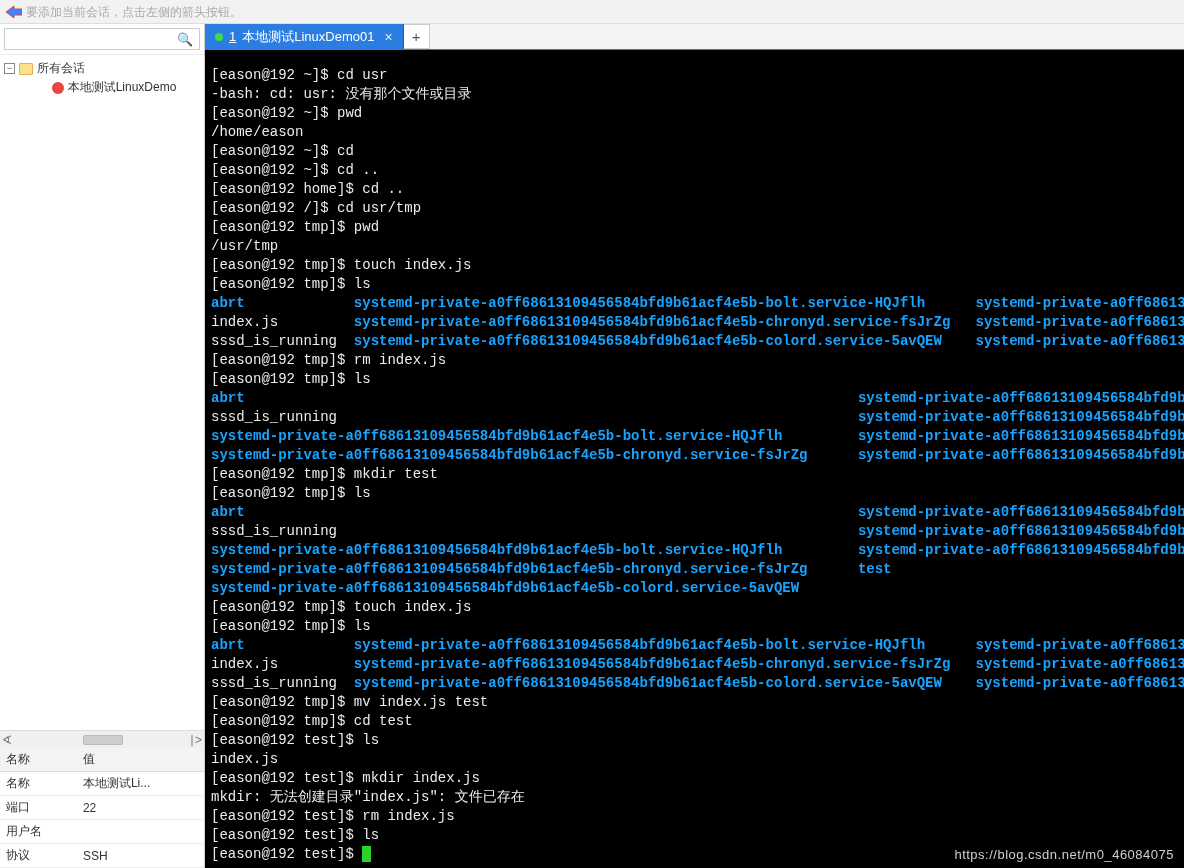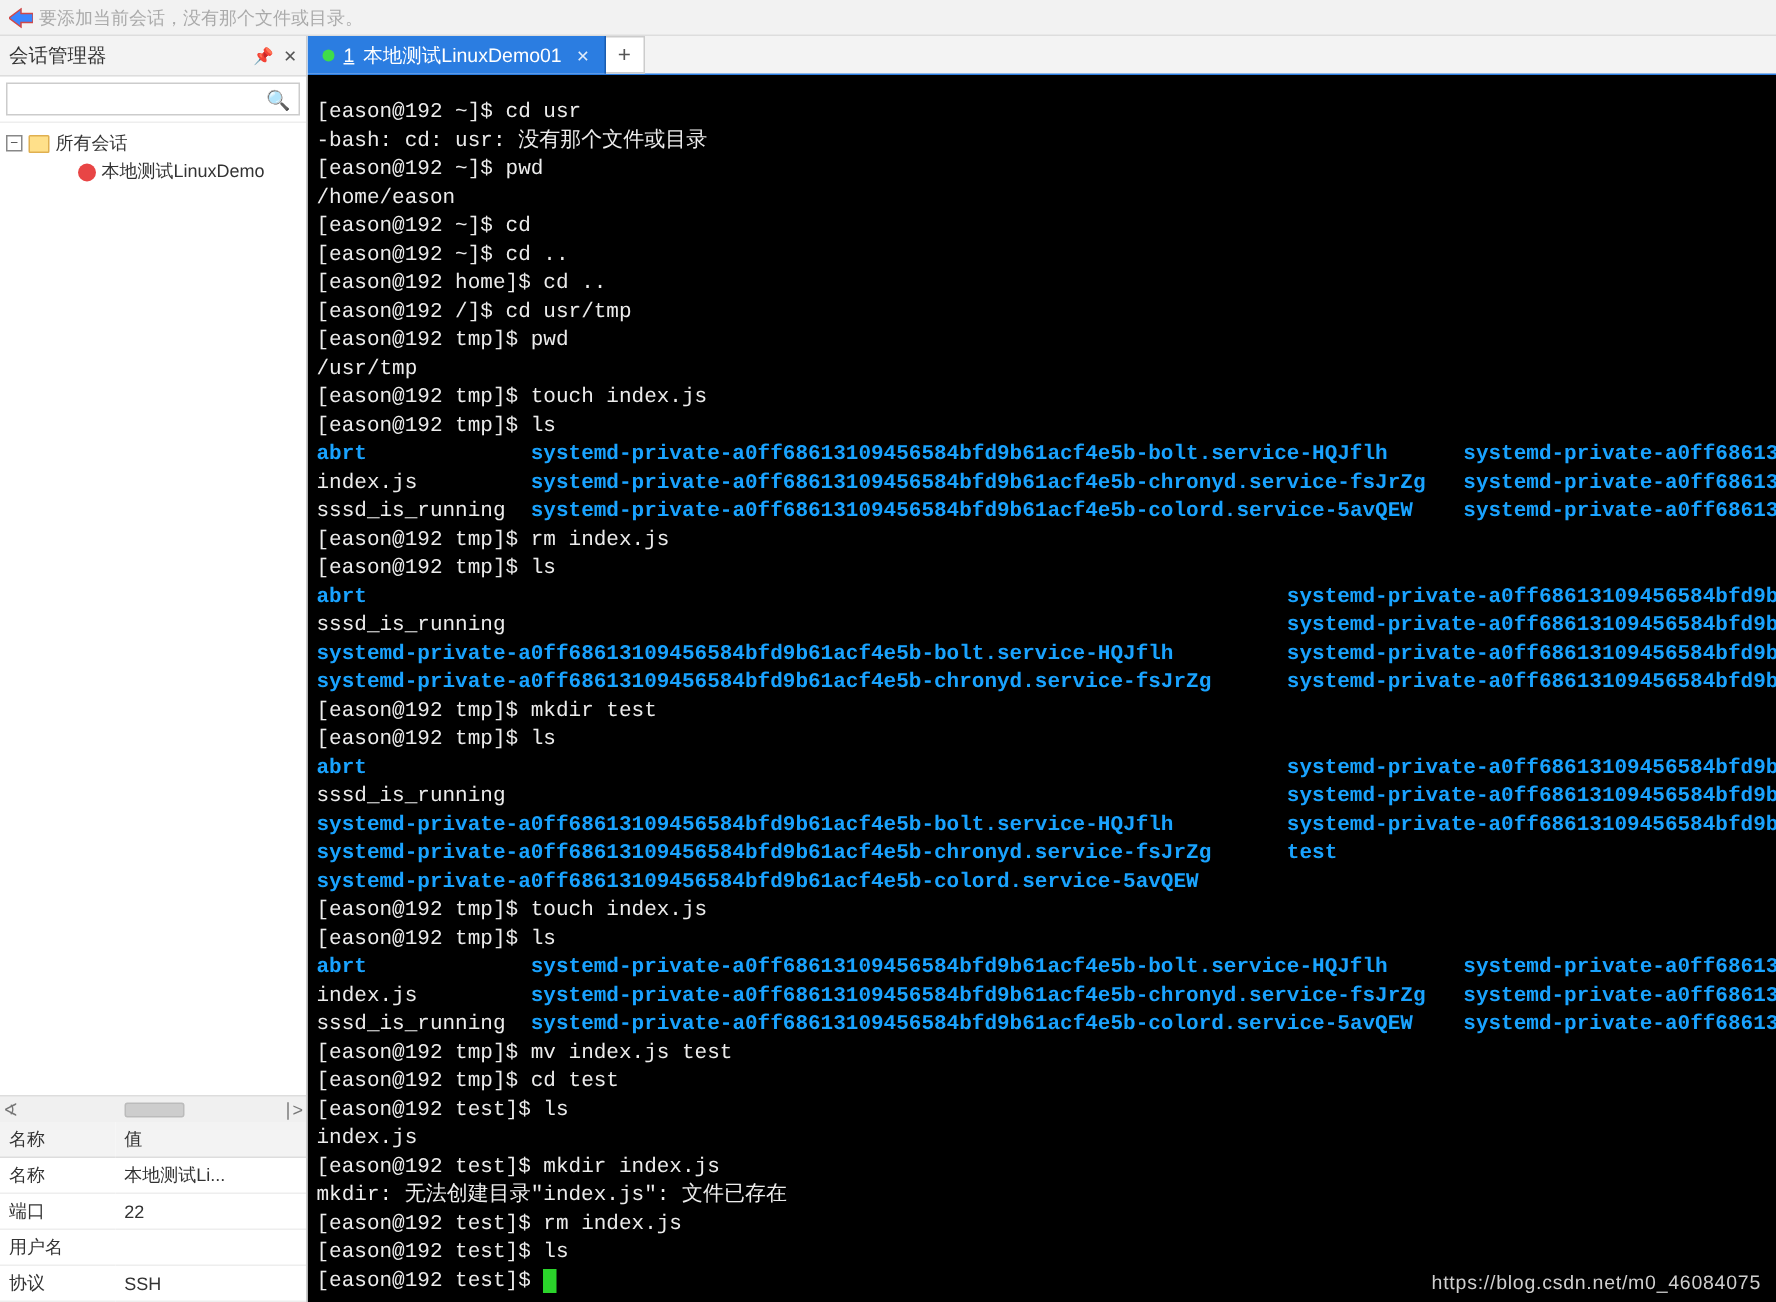--- a/index.html
+++ b/index.html
@@ -42,32 +42,25 @@
 .watermark { position:absolute; right:10px; bottom:6px; color:#cfcfcf; font-size:13px; font-family:Arial,sans-serif; letter-spacing:.5px; }
 </style>
 </head>
 <body>
 
 <div class="top-hint">
   <svg width="16" height="14" viewBox="0 0 16 14">
       <polygon points="0,7 8,1 8,4 16,4 16,10 8,10 8,13" fill="#3a86ff"></polygon>
       <polygon points="0,7 8,1 8,4 16,4 16,10 8,10 8,13" fill="none" stroke="#d04848" stroke-width="1"></polygon>
     </svg>
-  <span>要添加当前会话，没有那个文件或目录。</span>
+  <span>要添加当前会话，点击左侧的箭头按钮。</span>
 </div>
 
 <div class="main">
   <div class="sidebar">
-    <div class="panel-header">
-      <span>会话管理器</span>
-      <span class="icons">
-        <span>📌</span>
-        <span>✕</span>
-      </span>
-    </div>
     <div class="search-box">
       <input type="text" placeholder="" style="">
       <span class="mag">🔍</span>
     </div>
     <div class="tree">
       <div class="tree-item">
         <span class="expander">−</span>
         <span class="folder-icon"></span>
         <span>所有会话</span>
       </div>

